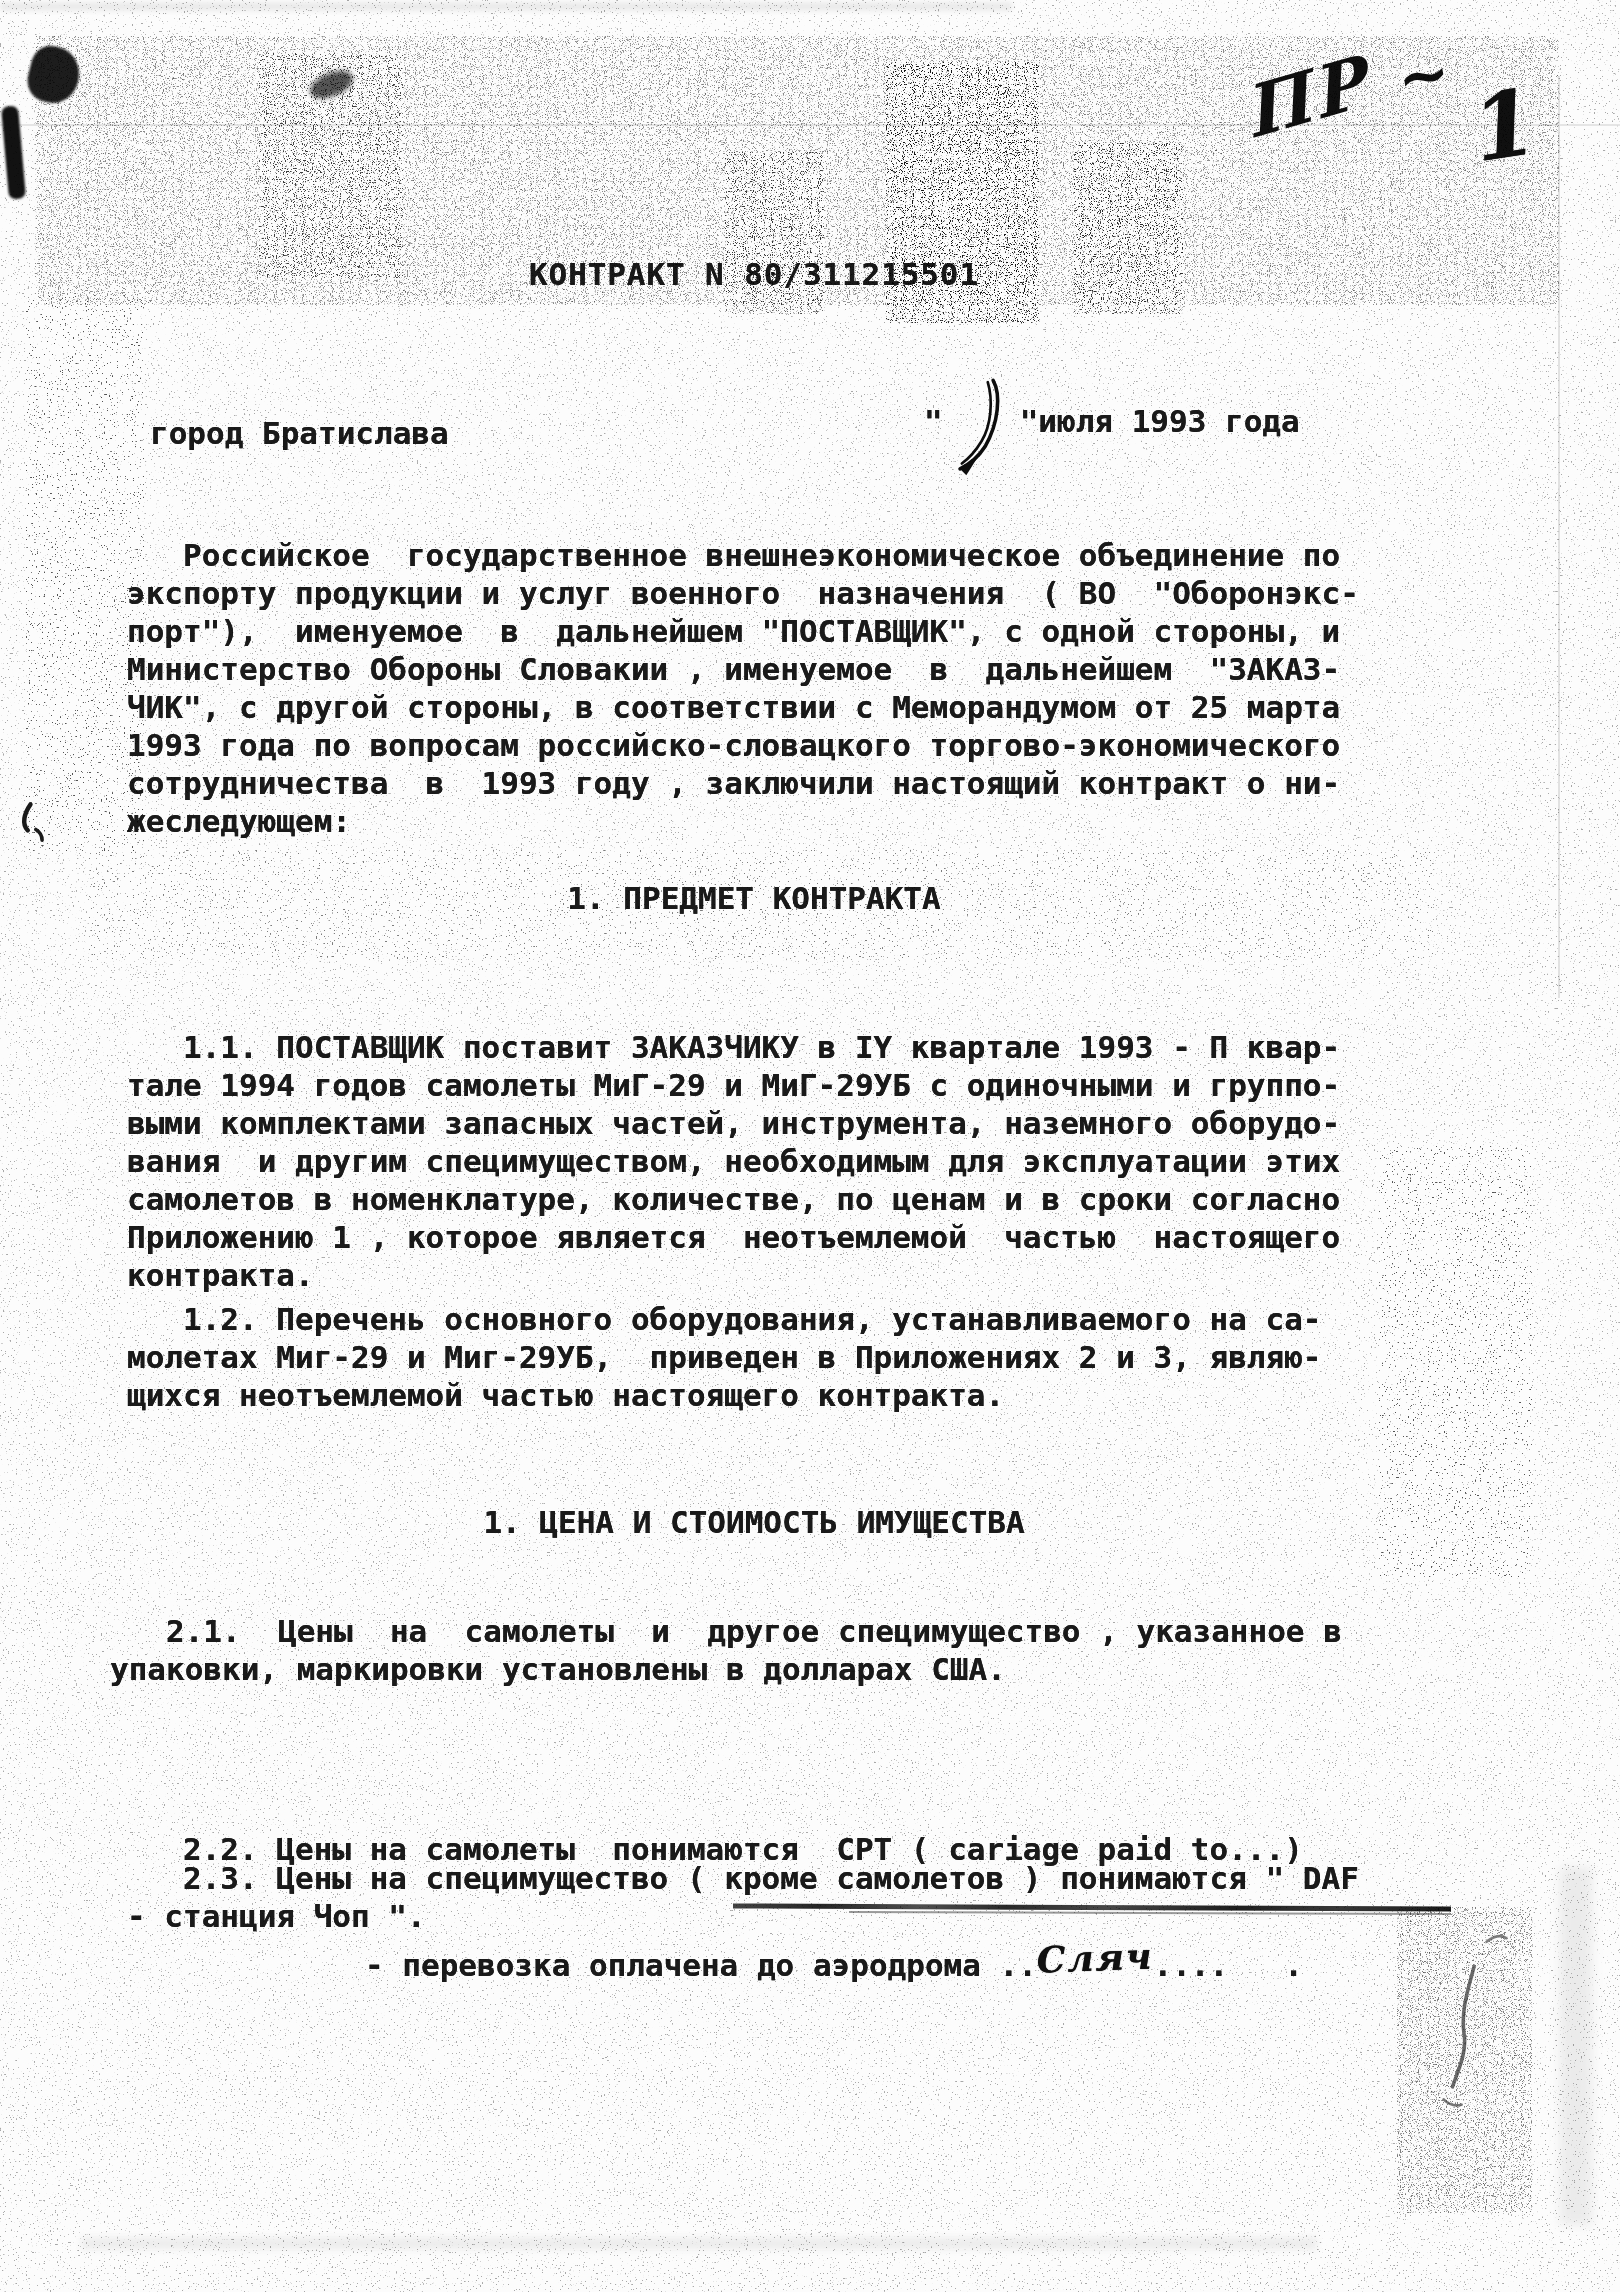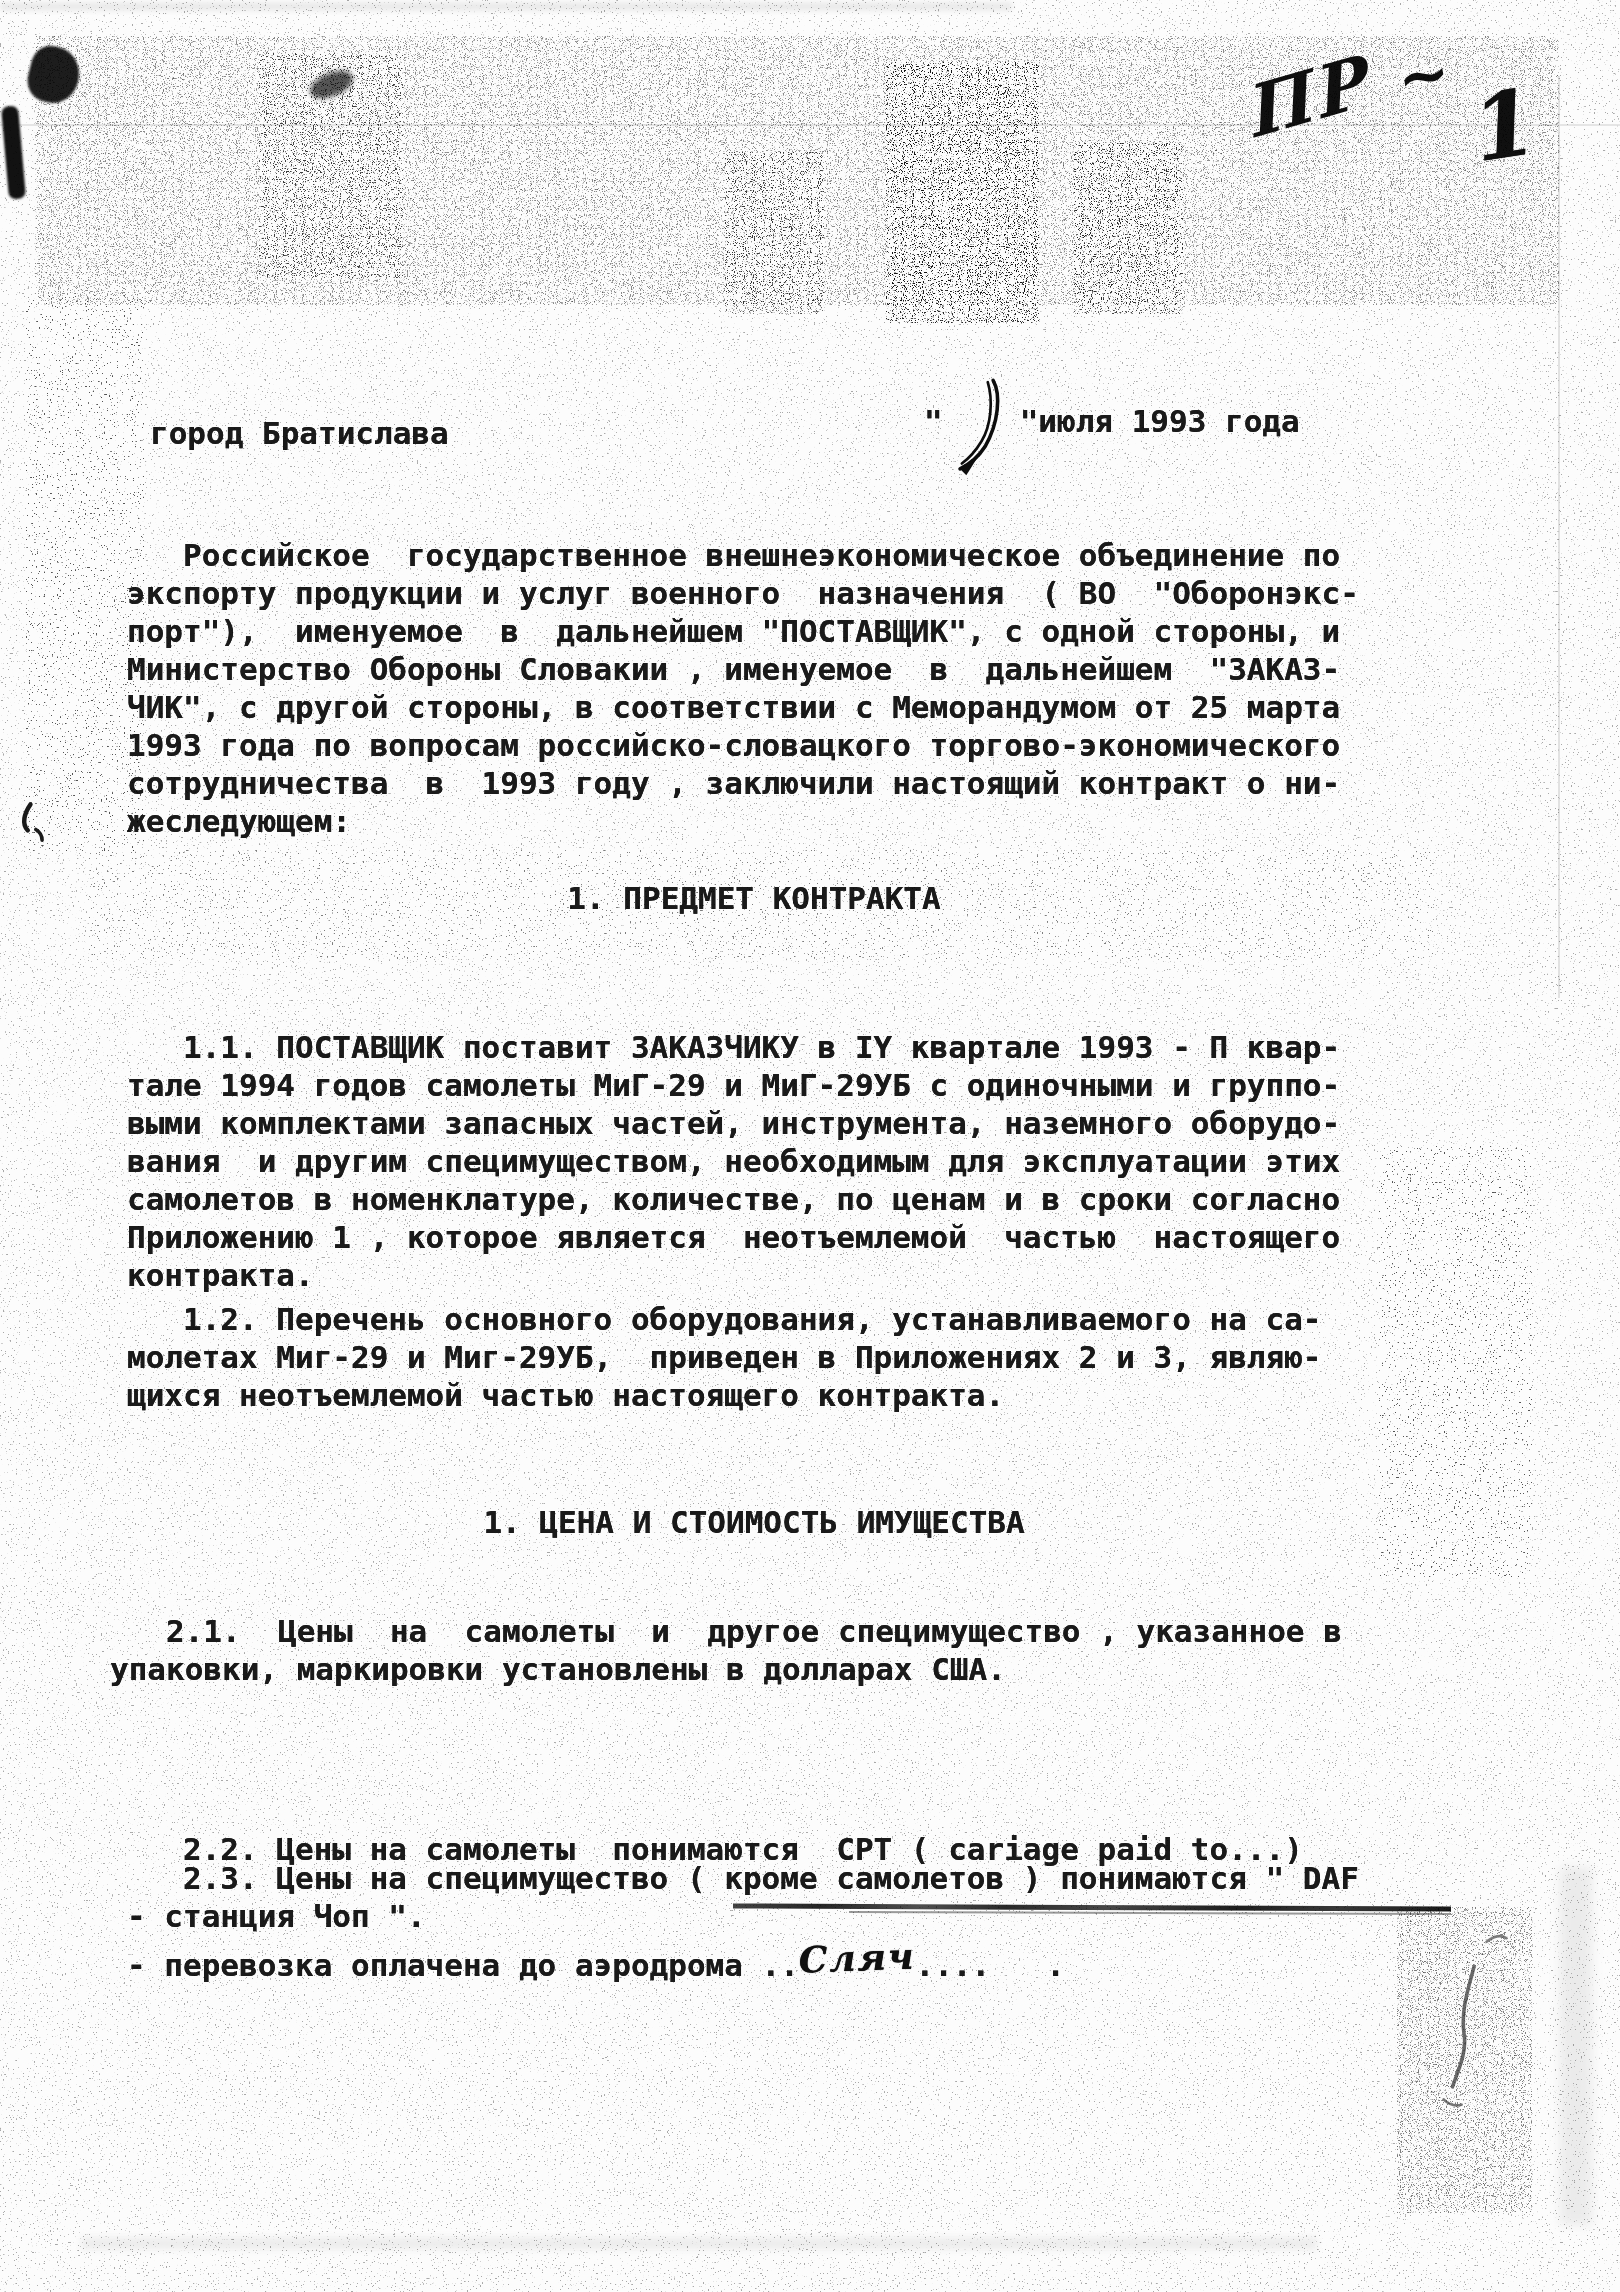--- a/index.html
+++ b/index.html
@@ -92,20 +92,21 @@
   <div class="artifact edge-v"></div>
   <div class="artifact gray-band-r"></div>
   <div class="artifact bottom-streak"></div>
   <div class="artifact underline-art"></div>
   <div class="artifact underline-art2"></div>
 
   <div class="hand corner-mark">ПР</div>
   <div class="hand corner-tilde">~</div>
   <div class="hand page-number">1</div>
 
+  <div class="tblock centerwide" style="top:255px;letter-spacing:0.9px;">КОНТРАКТ N 80/311215501</div>
 
   <div class="tblock" style="left:150px;top:414px;">город Братислава</div>
 
   <div class="dateline">
     <span class="q">"</span>
     <span class="day-stroke">
       <svg width="59" height="106" viewBox="0 0 66 118">
         <path d="M46,8 C55,24 52,56 37,82 C30,93 19,102 9,107" fill="none" stroke="#0d0d0d" stroke-width="4" stroke-linecap="round"></path>
         <path d="M40,10 C46,30 44,58 33,76 C27,86 19,95 11,101" fill="none" stroke="#0d0d0d" stroke-width="3" stroke-linecap="round"></path>
         <path d="M9,107 L28,95 L16,114 Z" fill="#0d0d0d"></path>
@@ -120,21 +121,21 @@
   <div class="tblock centerwide" style="top:879px;">1. ПРЕДМЕТ КОНТРАКТА</div>
 
   <div class="tblock" style="left:127px;top:1028px;"><div class="tline">   1.1. ПОСТАВЩИК поставит ЗАКАЗЧИКУ в IY квартале 1993 - П квар-</div><div class="tline">тале 1994 годов самолеты МиГ-29 и МиГ-29УБ с одиночными и группо-</div><div class="tline">выми комплектами запасных частей, инструмента, наземного оборудо-</div><div class="tline">вания  и другим специмуществом, необходимым для эксплуатации этих</div><div class="tline">самолетов в номенклатуре, количестве, по ценам и в сроки согласно</div><div class="tline">Приложению 1 , которое является  неотъемлемой  частью  настоящего</div><div class="tline">контракта.</div></div>
 
   <div class="tblock" style="left:127px;top:1300px;"><div class="tline">   1.2. Перечень основного оборудования, устанавливаемого на са-</div><div class="tline">молетах Миг-29 и Миг-29УБ,  приведен в Приложениях 2 и 3, являю-</div><div class="tline">щихся неотъемлемой частью настоящего контракта.</div></div>
 
   <div class="tblock centerwide" style="top:1503px;">1. ЦЕНА И СТОИМОСТЬ ИМУЩЕСТВА</div>
 
   <div class="tblock" style="left:110px;top:1612px;"><div class="tline">   2.1.  Цены  на  самолеты  и  другое специмущество , указанное в</div><div class="tline">упаковки, маркировки установлены в долларах США.</div></div>
 
-  <div class="tblock" style="left:127px;top:1754px;">
+  <div class="tblock" style="left:127px;top:1754px;text-align:right;">
     <div class="tline">   2.2. Цены на самолеты  понимаются  CPT ( cariage paid to...)</div>
     <div class="tline"><span>- перевозка оплачена до аэродрома ..</span><span class="hand hand-inline">Сляч</span><span>....</span><span>   .</span></div>
   </div>
 
   <div class="tblock" style="left:127px;top:1859px;"><div class="tline">   2.3. Цены на специмущество ( кроме самолетов ) понимаются " DAF</div><div class="tline">- станция Чоп ".</div></div>
 
   <svg class="overlay" width="1620" height="2293" viewBox="0 0 1809 2560">
     <defs>
       <filter id="sp1" x="0%" y="0%" width="100%" height="100%">
         <feTurbulence type="fractalNoise" baseFrequency="0.55" numOctaves="2" seed="11"></feTurbulence>

